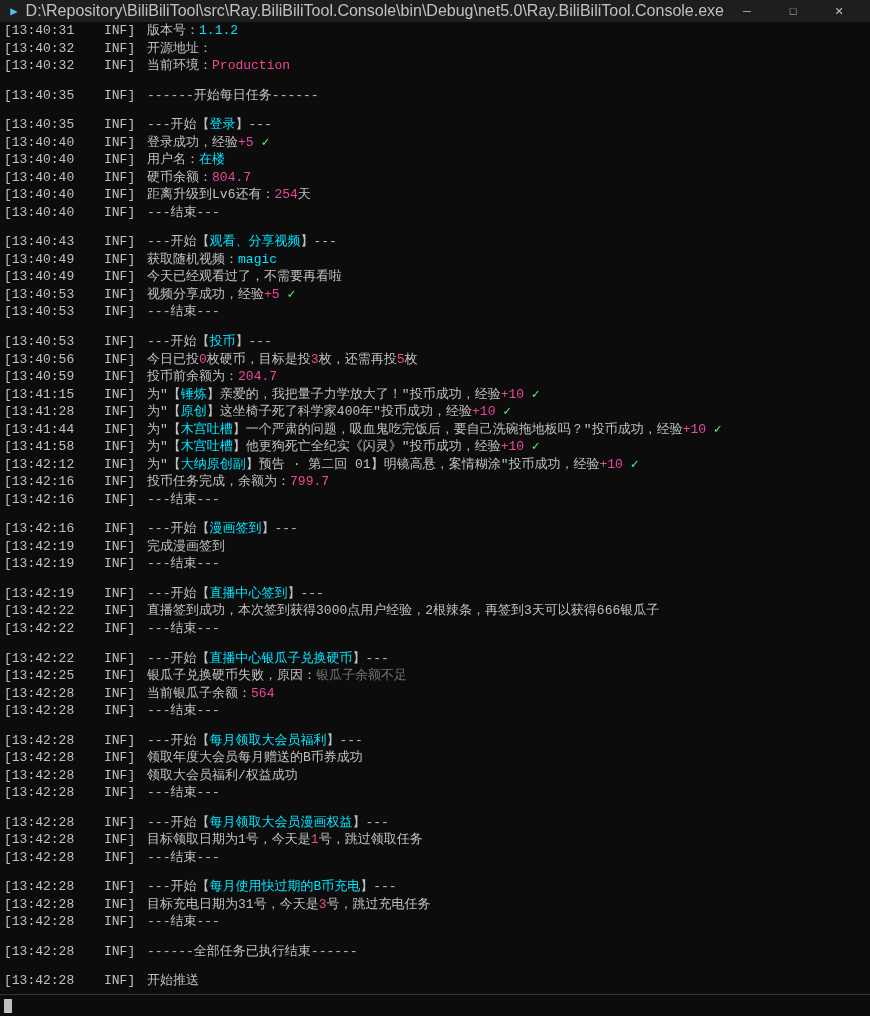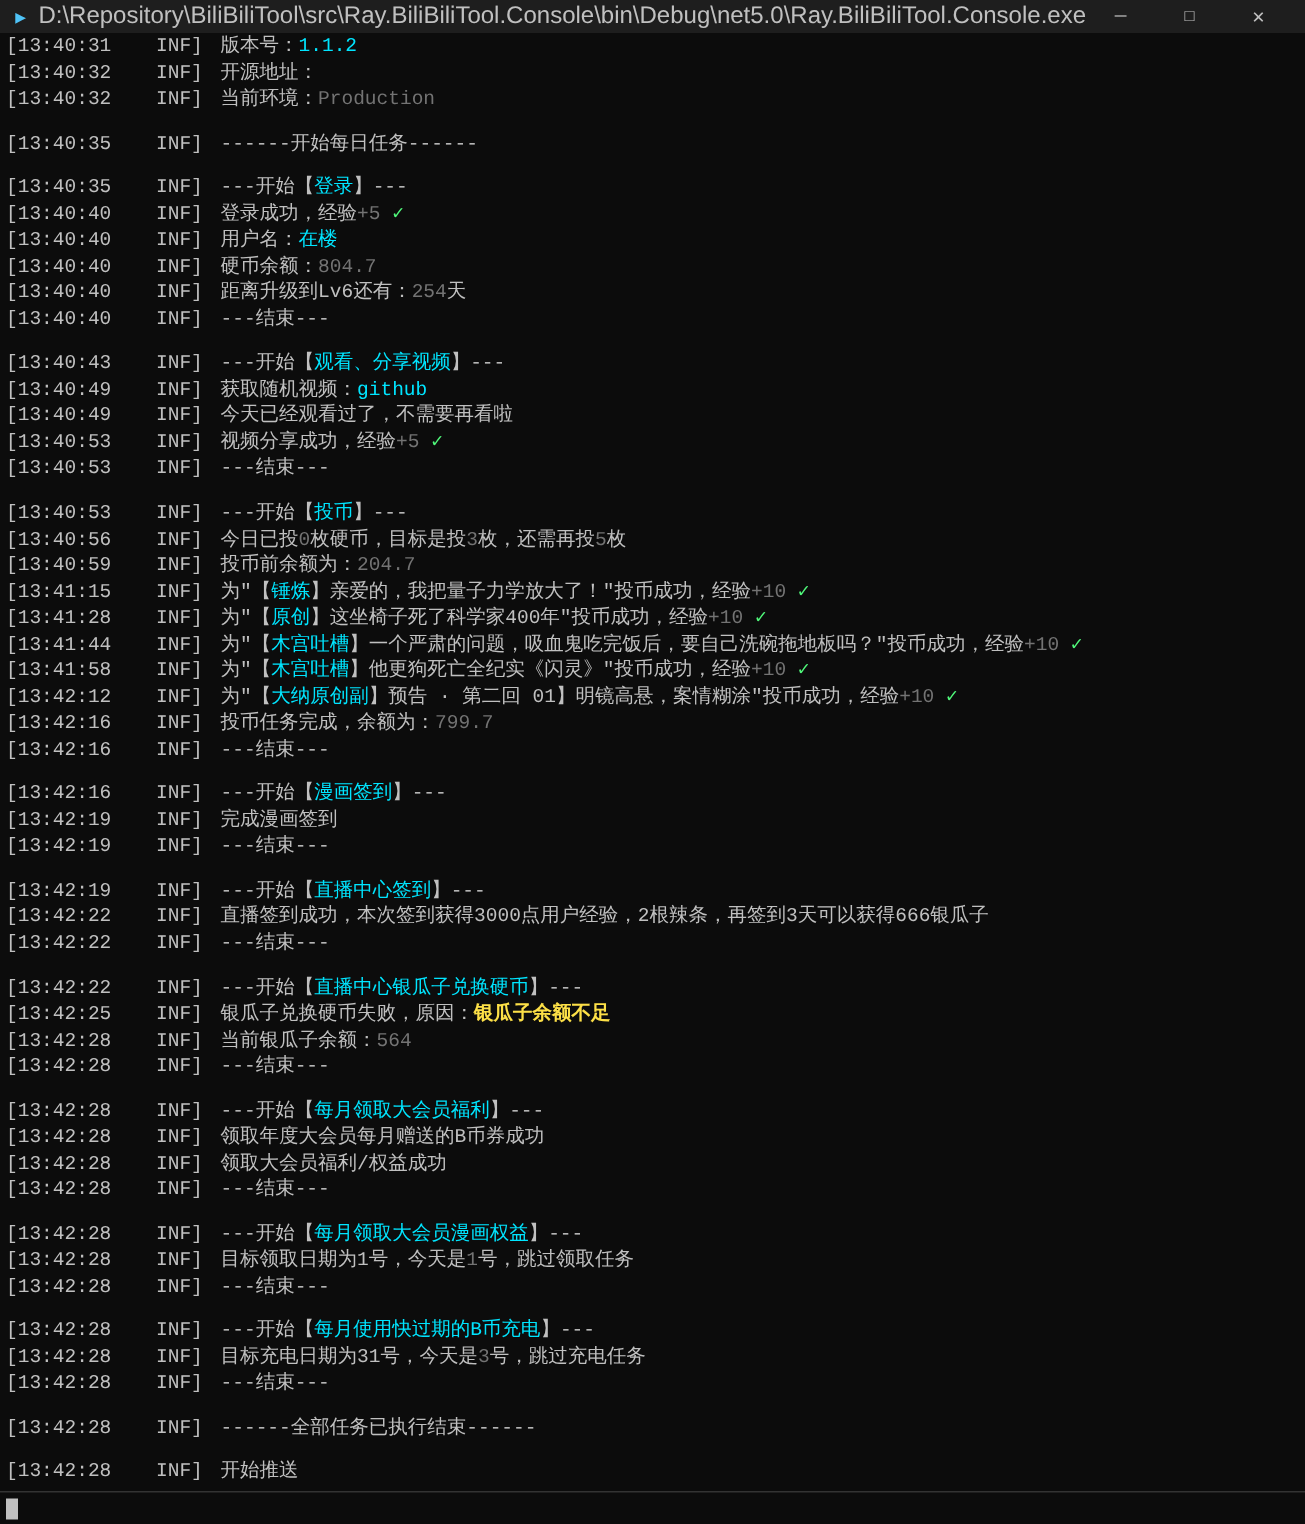--- a/index.html
+++ b/index.html
@@ -92,23 +92,23 @@
       color: #c0c0c0;
       margin-right: 4px;
     }
 
     .msg {
       color: #c0c0c0;
     }
 
     
     .cyan { color: #00e5ff; }
-    .magenta { color: #737373; }
+    .magenta { color: #ec4899; }
     .green { color: #50fa7b; }
-    .red { color: #fde047; font-weight: bold; }
+    .red { color: #737373; }
 
     .empty-line { height: 1.35em; }
 
     
     .console-input {
       height: 22px;
       background: #0c0c0c;
       display: flex;
       align-items: center;
       flex-shrink: 0;
@@ -145,21 +145,21 @@
     <div class="line"><span class="ts">[13:40:35 </span><span class="level">INF]</span><span> </span><span class="msg">------开始每日任务------</span></div>
     <div class="empty-line"></div>
     <div class="line"><span class="ts">[13:40:35 </span><span class="level">INF]</span><span> </span><span class="msg">---开始【</span><span class="cyan">登录</span><span class="msg">】---</span></div>
     <div class="line"><span class="ts">[13:40:40 </span><span class="level">INF]</span><span> </span><span class="msg">登录成功，经验</span><span class="magenta">+5</span><span class="green"> ✓</span></div>
     <div class="line"><span class="ts">[13:40:40 </span><span class="level">INF]</span><span> </span><span class="msg">用户名：</span><span class="cyan">在楼</span></div>
     <div class="line"><span class="ts">[13:40:40 </span><span class="level">INF]</span><span> </span><span class="msg">硬币余额：</span><span class="magenta">804.7</span></div>
     <div class="line"><span class="ts">[13:40:40 </span><span class="level">INF]</span><span> </span><span class="msg">距离升级到Lv6还有：</span><span class="magenta">254</span><span class="msg">天</span></div>
     <div class="line"><span class="ts">[13:40:40 </span><span class="level">INF]</span><span> </span><span class="msg">---结束---</span></div>
     <div class="empty-line"></div>
     <div class="line"><span class="ts">[13:40:43 </span><span class="level">INF]</span><span> </span><span class="msg">---开始【</span><span class="cyan">观看、分享视频</span><span class="msg">】---</span></div>
-    <div class="line"><span class="ts">[13:40:49 </span><span class="level">INF]</span><span> </span><span class="msg">获取随机视频：</span><span class="cyan">github</span></div>
+    <div class="line"><span class="ts">[13:40:49 </span><span class="level">INF]</span><span> </span><span class="msg">获取随机视频：</span><span class="cyan">magic</span></div>
     <div class="line"><span class="ts">[13:40:49 </span><span class="level">INF]</span><span> </span><span class="msg">今天已经观看过了，不需要再看啦</span></div>
     <div class="line"><span class="ts">[13:40:53 </span><span class="level">INF]</span><span> </span><span class="msg">视频分享成功，经验</span><span class="magenta">+5</span><span class="green"> ✓</span></div>
     <div class="line"><span class="ts">[13:40:53 </span><span class="level">INF]</span><span> </span><span class="msg">---结束---</span></div>
     <div class="empty-line"></div>
     <div class="line"><span class="ts">[13:40:53 </span><span class="level">INF]</span><span> </span><span class="msg">---开始【</span><span class="cyan">投币</span><span class="msg">】---</span></div>
     <div class="line"><span class="ts">[13:40:56 </span><span class="level">INF]</span><span> </span><span class="msg">今日已投</span><span class="magenta">0</span><span class="msg">枚硬币，目标是投</span><span class="magenta">3</span><span class="msg">枚，还需再投</span><span class="magenta">5</span><span class="msg">枚</span></div>
     <div class="line"><span class="ts">[13:40:59 </span><span class="level">INF]</span><span> </span><span class="msg">投币前余额为：</span><span class="magenta">204.7</span></div>
     <div class="line"><span class="ts">[13:41:15 </span><span class="level">INF]</span><span> </span><span class="msg">为"【</span><span class="cyan">锤炼</span><span class="msg">】亲爱的，我把量子力学放大了！"投币成功，经验</span><span class="magenta">+10</span><span class="green"> ✓</span></div>
     <div class="line"><span class="ts">[13:41:28 </span><span class="level">INF]</span><span> </span><span class="msg">为"【</span><span class="cyan">原创</span><span class="msg">】这坐椅子死了科学家400年"投币成功，经验</span><span class="magenta">+10</span><span class="green"> ✓</span></div>
     <div class="line"><span class="ts">[13:41:44 </span><span class="level">INF]</span><span> </span><span class="msg">为"【</span><span class="cyan">木宫吐槽</span><span class="msg">】一个严肃的问题，吸血鬼吃完饭后，要自己洗碗拖地板吗？"投币成功，经验</span><span class="magenta">+10</span><span class="green"> ✓</span></div>

